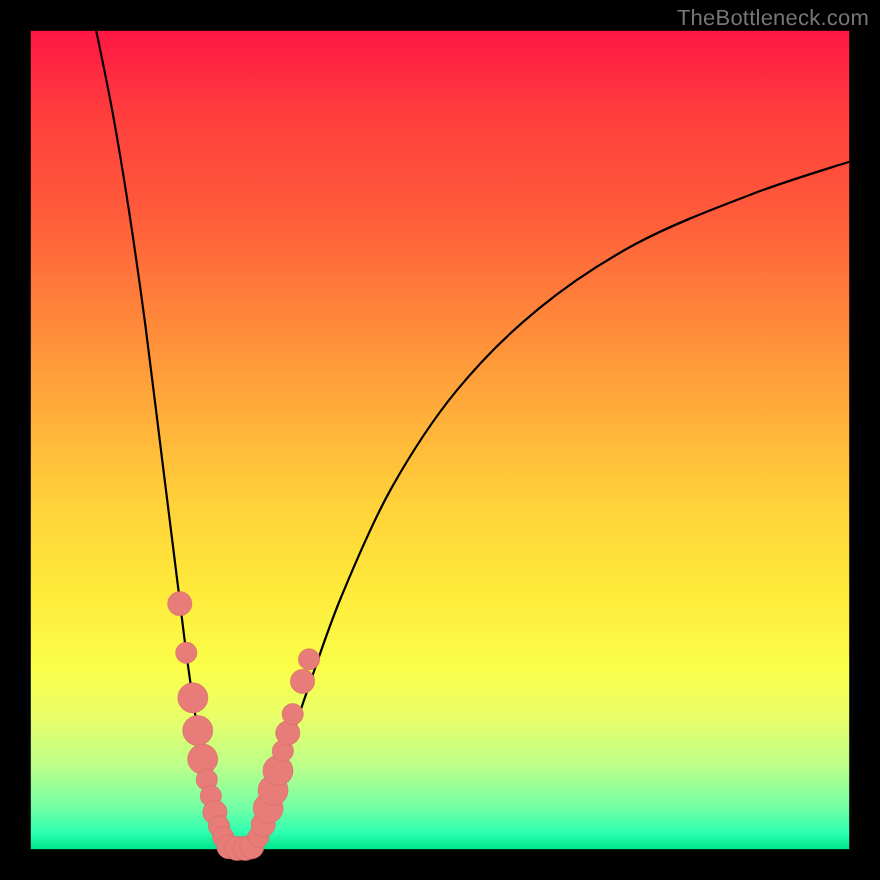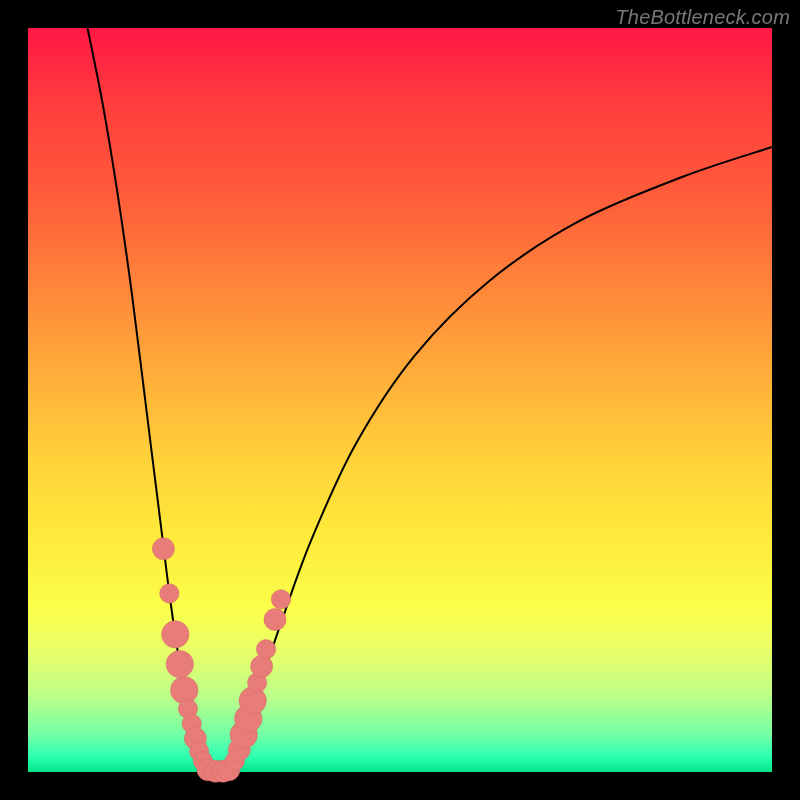--- a/index.html
+++ b/index.html
@@ -41,21 +41,20 @@
   }
   .watermark {
     position: absolute;
     top: 6px;
     right: 10px;
     color: #777;
     font-size: 20px;
     font-weight: 500;
     letter-spacing: 0.2px;
     z-index: 5;
-    font-style: italic;
   }
   svg.plot-svg {
     position: absolute;
     left: 0;
     top: 0;
     width: 744px;
     height: 744px;
     overflow: visible;
   }
   .curve {

